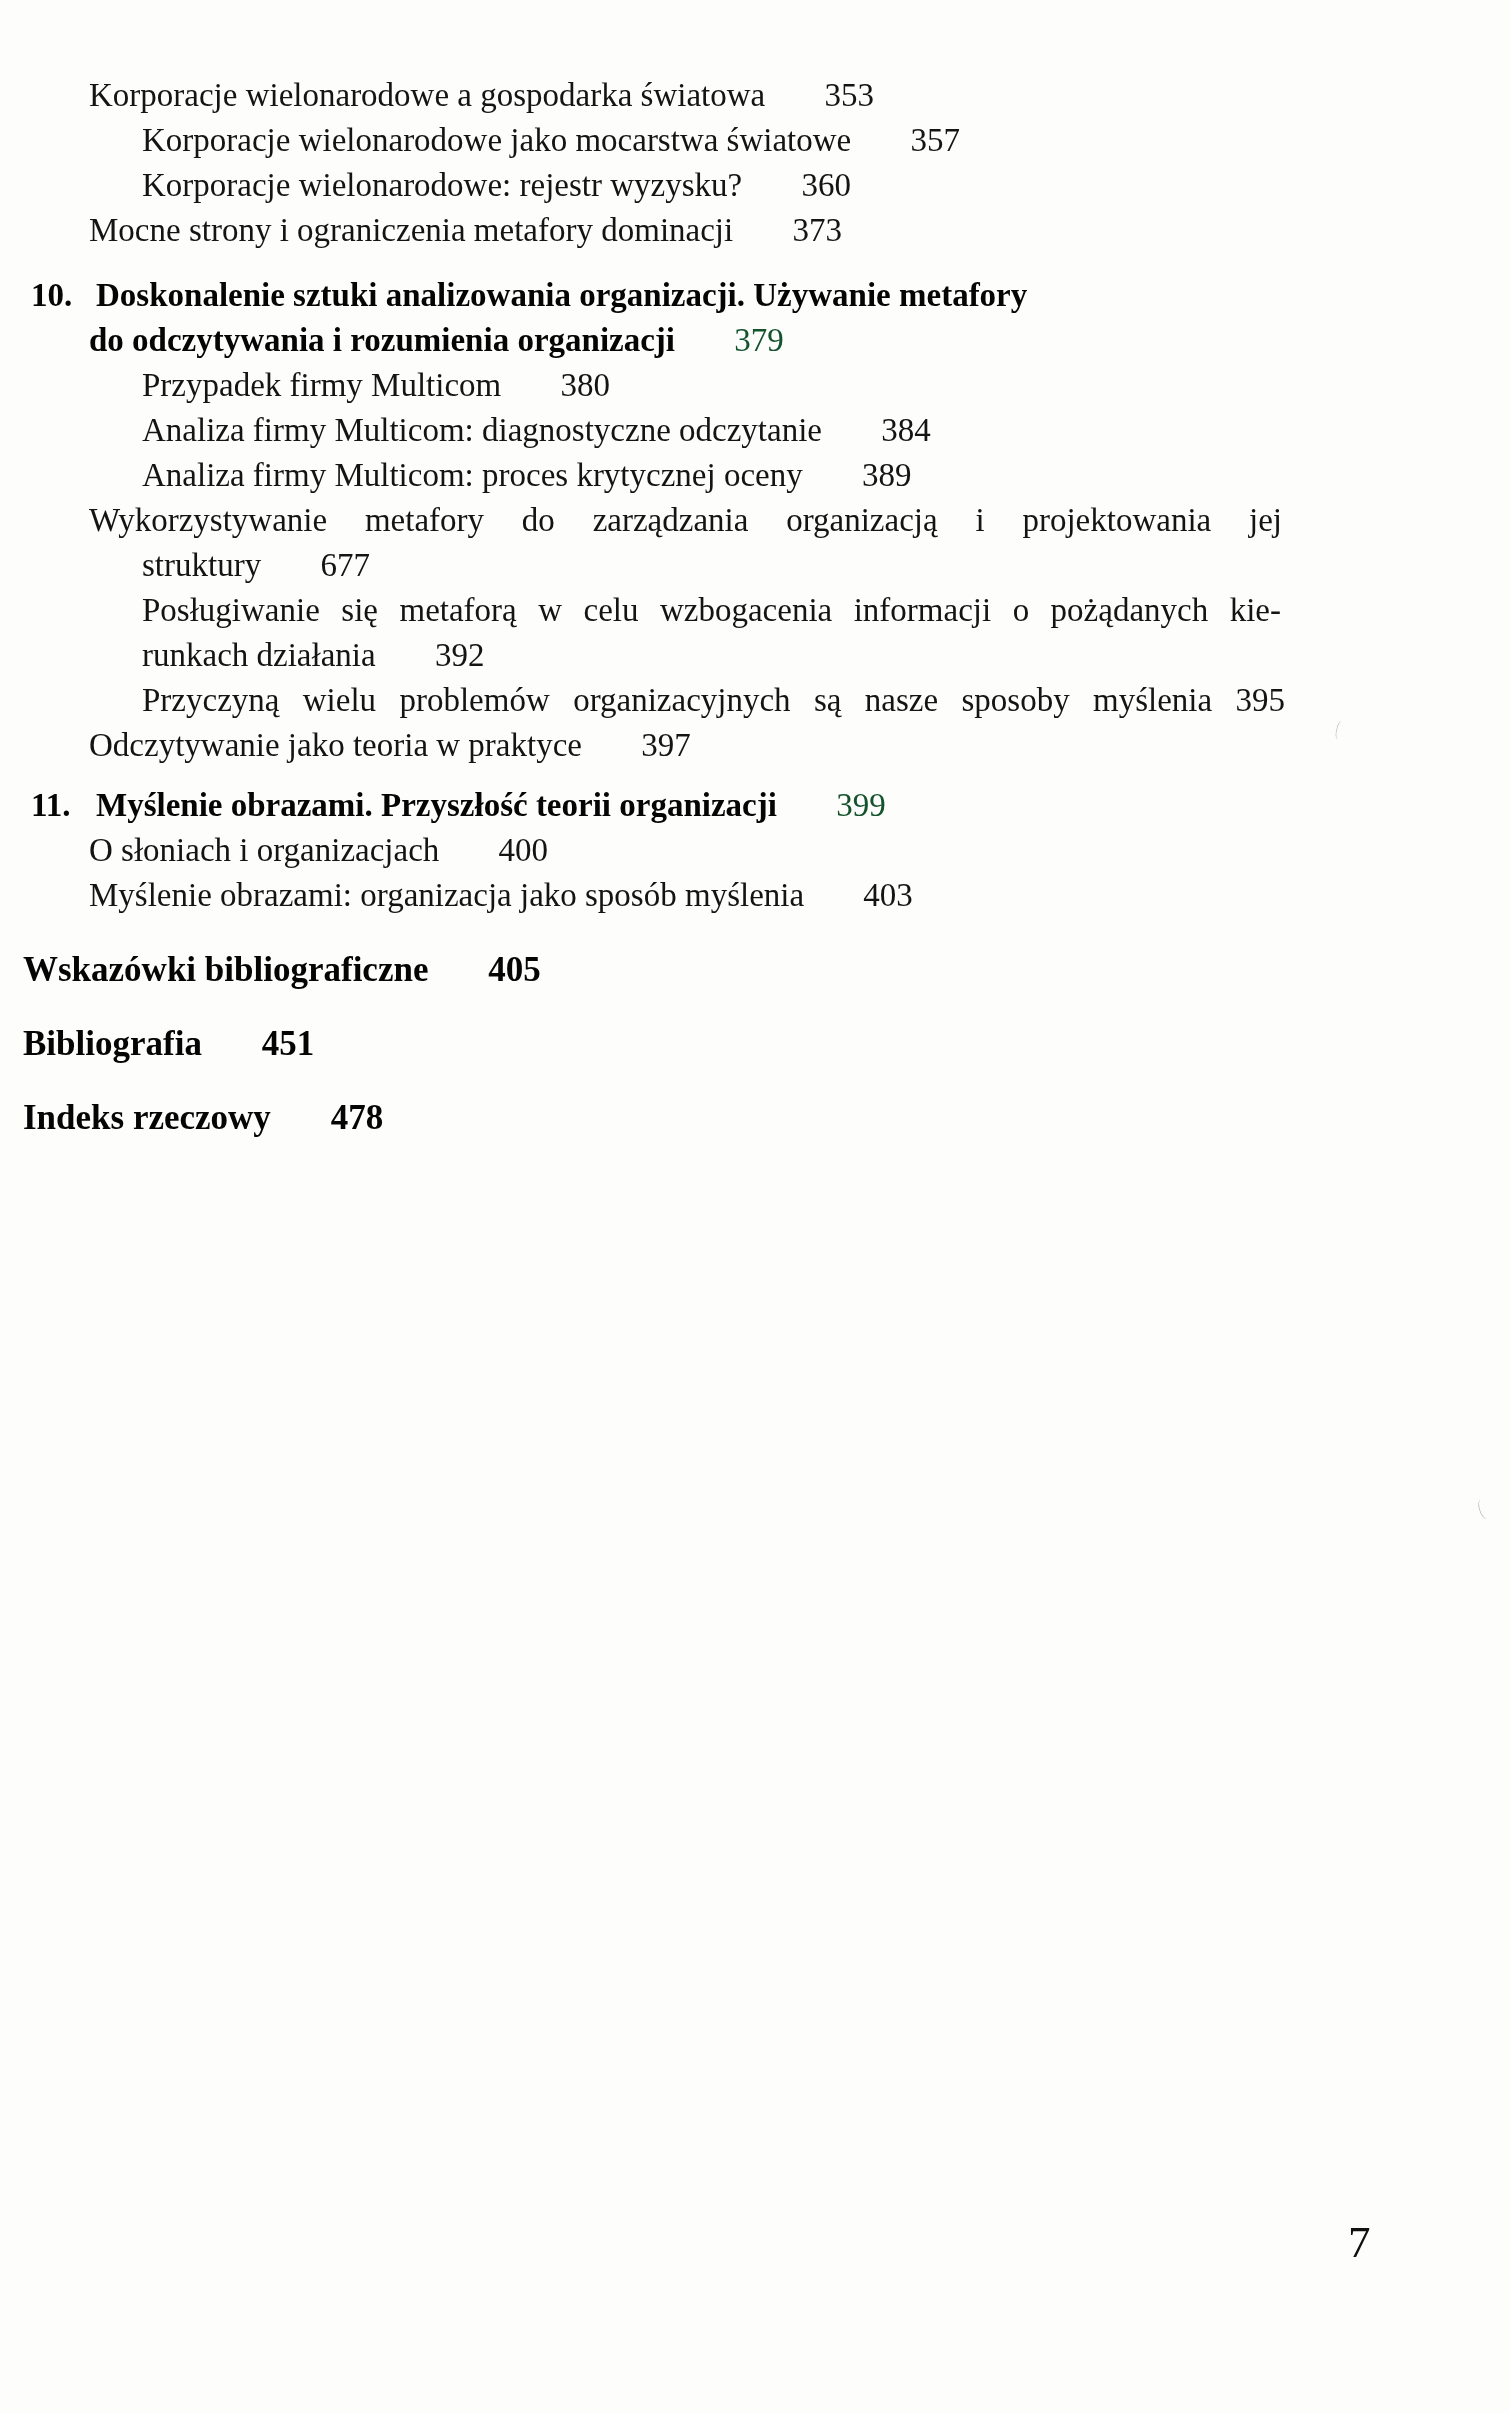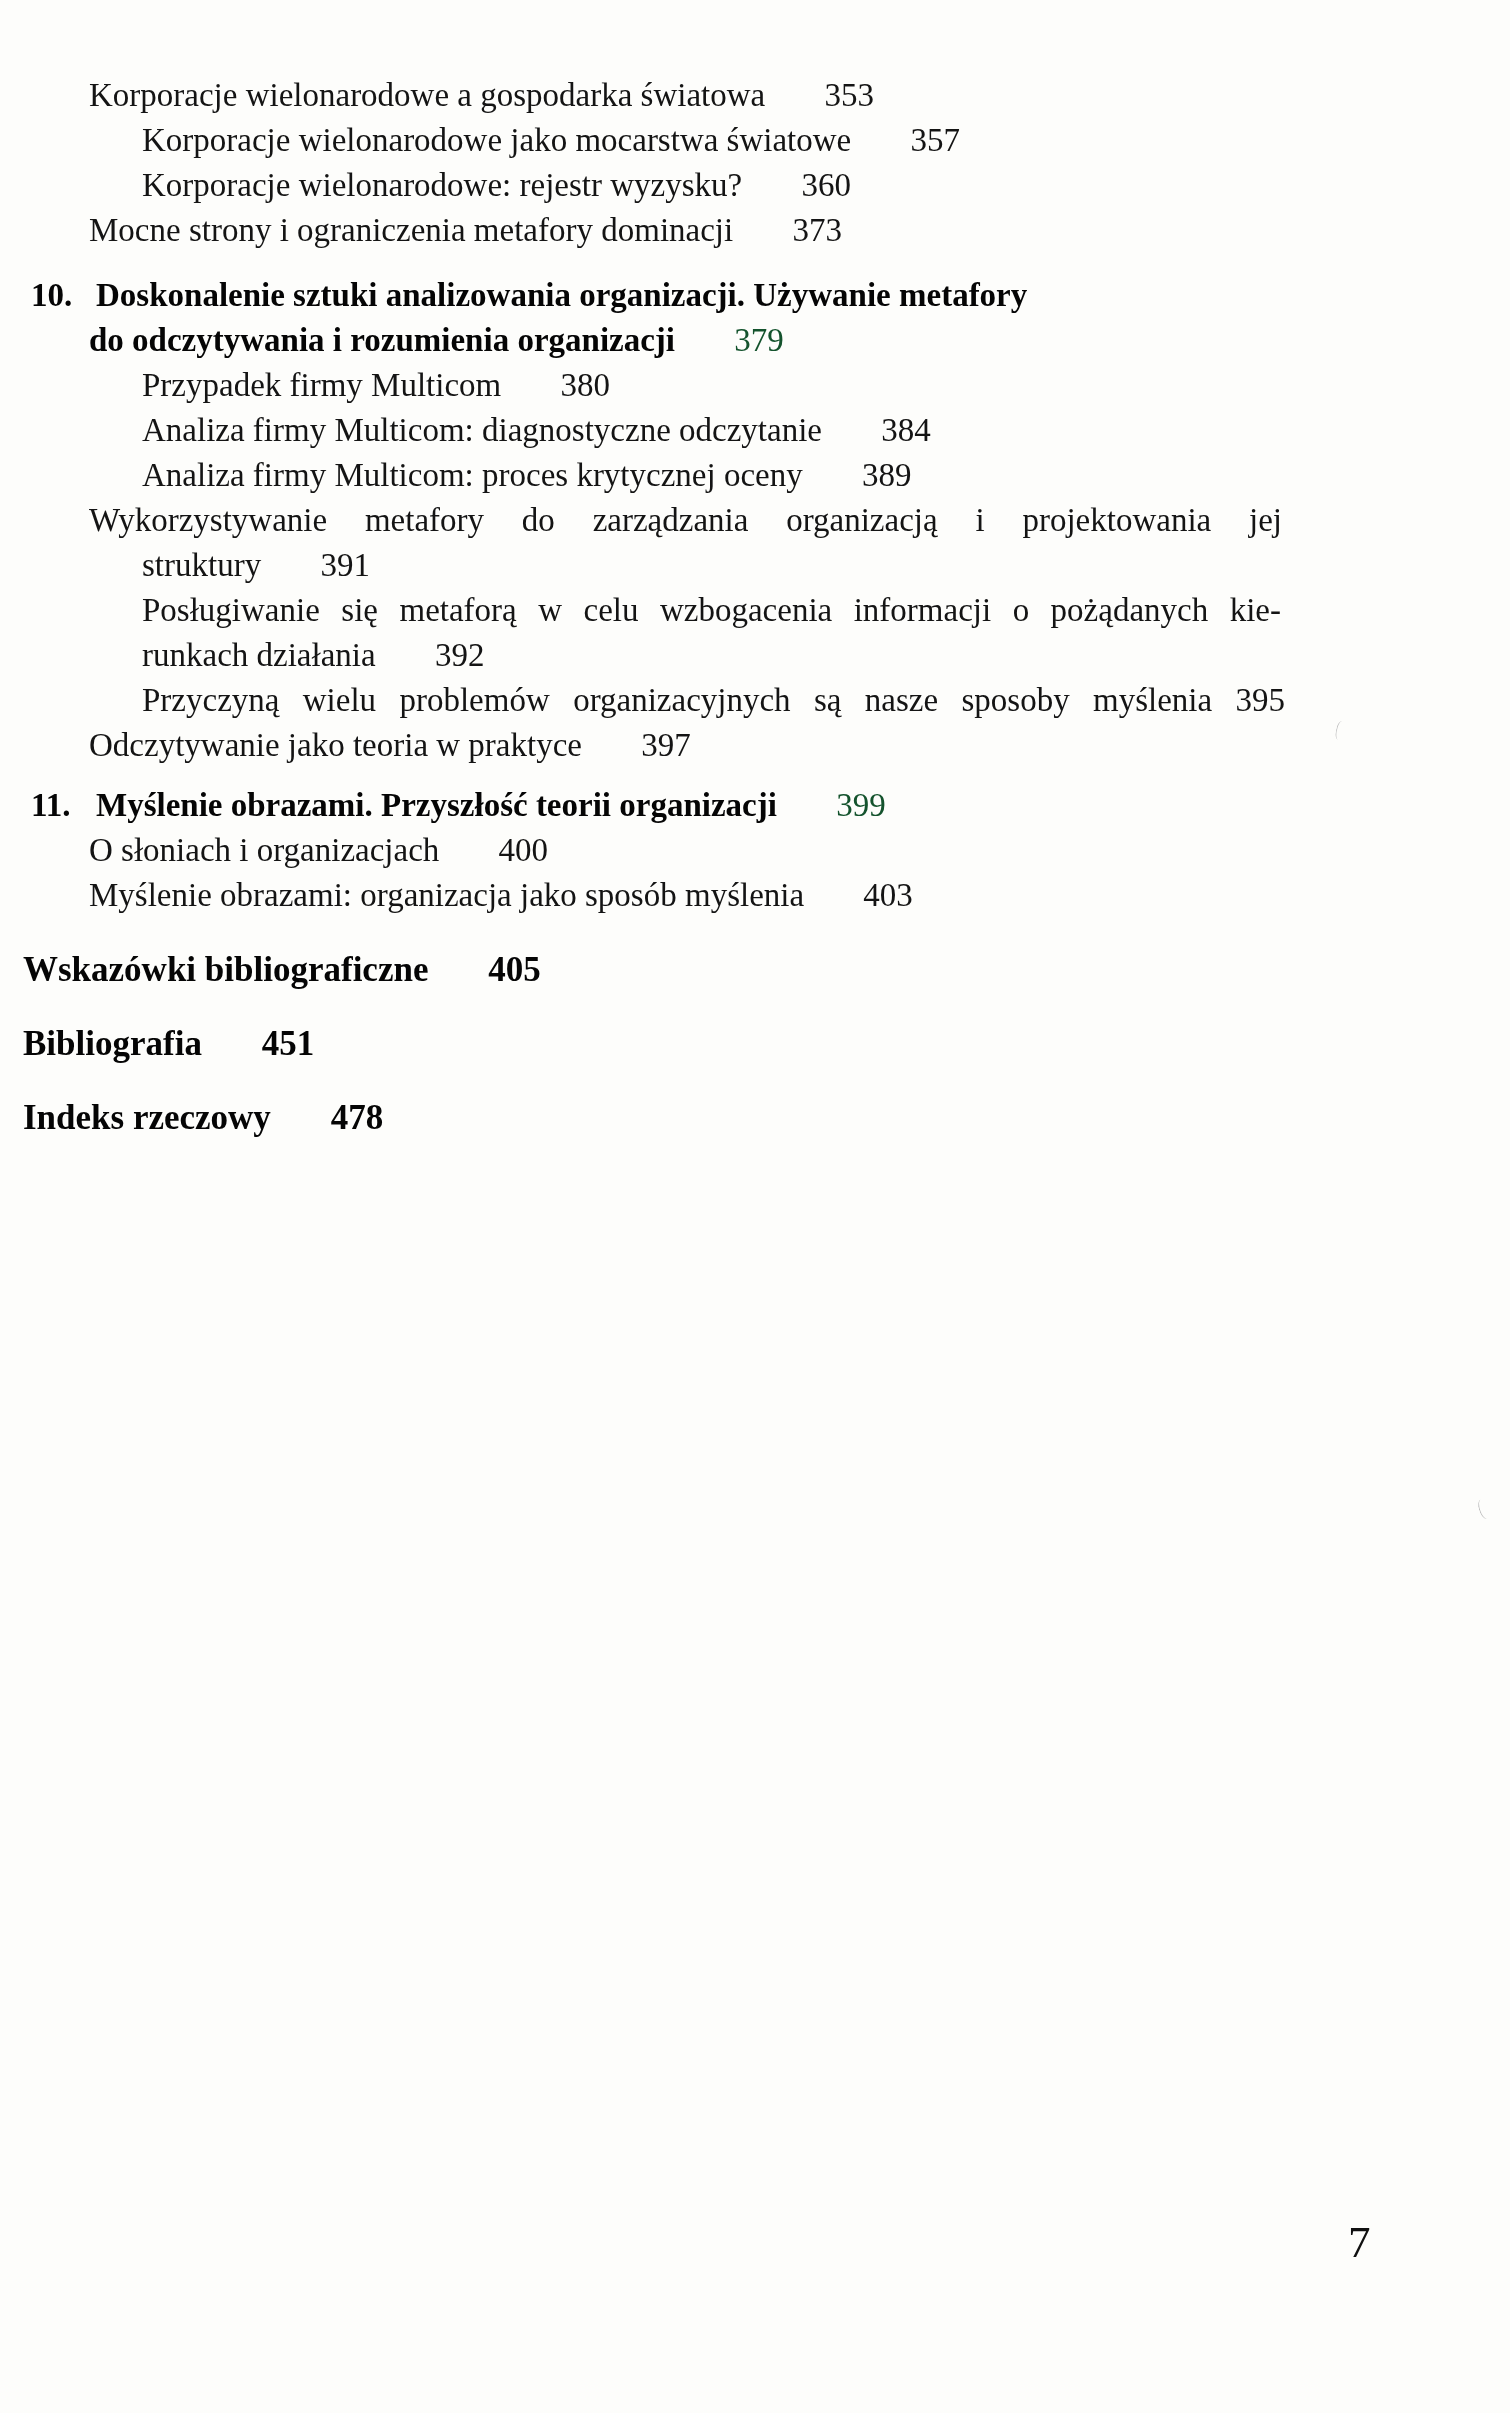--- a/index.html
+++ b/index.html
@@ -90,21 +90,21 @@
       <span>Analiza firmy Multicom: proces krytycznej oceny</span>
       <span class="pn">389</span>
     </div>
 
     <div class="row just w1">
       <span>Wykorzystywanie metafory do zarządzania organizacją i projektowania jej</span>
     </div>
 
     <div class="row i2">
       <span>struktury</span>
-      <span class="pn">391</span>
+      <span class="pn">677</span>
     </div>
 
     <div class="row i2 just w2">
       <span>Posługiwanie się metaforą w celu wzbogacenia informacji o pożądanych kie-</span>
     </div>
 
     <div class="row i2">
       <span>runkach działania</span>
       <span class="pn">392</span>
     </div>

